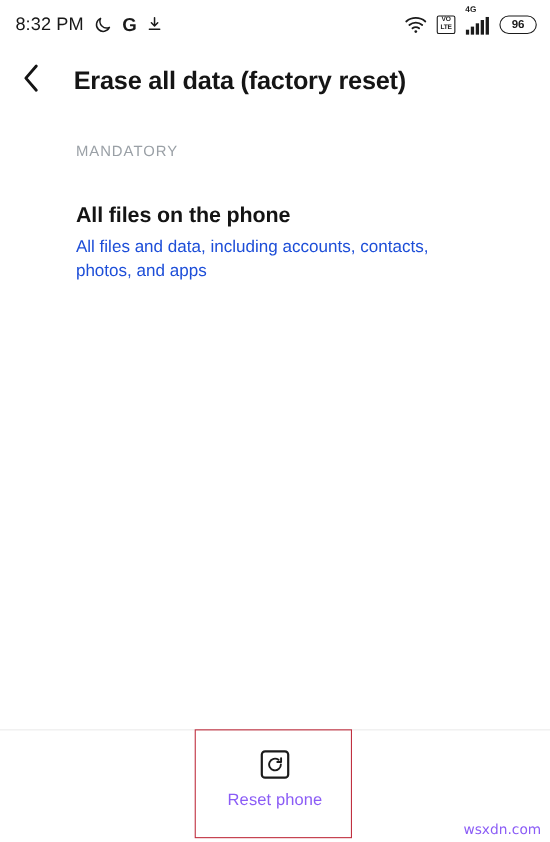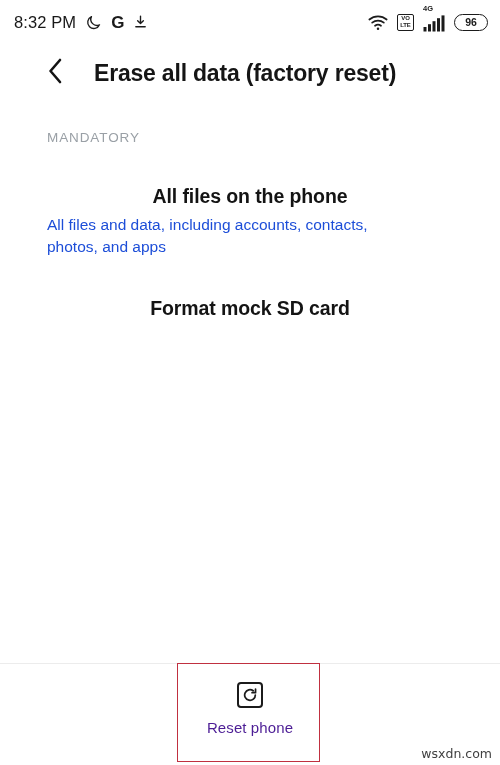--- a/index.html
+++ b/index.html
@@ -81,21 +81,21 @@
     font-weight: bold;
     color: #1b1b1b;
     line-height: 1;
   }
 
   
   .header {
     display: flex;
     align-items: center;
     height: 58px;
-    padding-left: 40px;
+    padding-left: 13px;
     box-sizing: border-box;
   }
   .back-btn {
     width: 30px;
     height: 30px;
     display: flex;
     align-items: center;
     justify-content: center;
     flex: 0 0 auto;
     cursor: pointer;
@@ -105,39 +105,39 @@
     font-weight: bold;
     color: #151515;
     margin-left: 24px;
     letter-spacing: -0.2px;
     white-space: nowrap;
   }
 
   
   .content {
     padding: 0 47px;
+    margin-left: 22px;
   }
   .section-label {
     font-size: 13.5px;
     letter-spacing: 0.9px;
     color: #9aa0a6;
     margin-top: 28px;
     margin-bottom: 0;
   }
   .list-item {
     margin-top: 40px;
     cursor: default;
   }
   .item-title {
     font-size: 19.5px;
     font-weight: bold;
     color: #141414;
     letter-spacing: -0.1px;
     line-height: 1.2;
-    text-align: center;
   }
   .item-desc {
     font-size: 15.5px;
     color: #1d4ed8;
     line-height: 1.38;
     margin-top: 6px;
     max-width: 372px;
   }
 
   
@@ -174,39 +174,39 @@
     border: 2.2px solid #1b1b1b;
     border-radius: 4px;
     display: flex;
     align-items: center;
     justify-content: center;
     box-sizing: border-box;
   }
   .reset-label {
     margin-top: 11px;
     font-size: 15px;
-    color: #4c1d95;
+    color: #8b5cf6;
     letter-spacing: 0.1px;
   }
   .annotation-box {
     position: absolute;
     left: 177px;
     top: 663px;
     width: 143px;
     height: 99px;
     border: 1.6px solid #c03040;
     box-sizing: border-box;
     pointer-events: none;
   }
   .watermark {
     position: absolute;
     right: 8px;
     bottom: 4px;
     font-size: 12.5px;
-    color: #404040;
+    color: #8b5cf6;
     font-family: "DejaVu Sans", sans-serif;
   }
 </style>
 </head>
 <body>
 
 <div class="statusbar">
   <div class="status-left">
     <span class="clock">8:32 PM</span>
     <span class="sicon">
@@ -269,21 +269,20 @@
 <div class="content">
 
   <div class="section-label">MANDATORY</div>
 
   <div class="list-item">
     <div class="item-title">All files on the phone</div>
     <div class="item-desc">All files and data, including accounts, contacts, photos, and apps</div>
   </div>
 
   <div class="list-item">
-    <div class="item-title">Format mock SD card</div>
   </div>
 
 </div>
 
 <div class="bottom-divider"></div>
 
 <div class="bottom-bar">
   <div class="reset-action">
     <span class="reset-icon">
       <svg width="16" height="16" viewBox="0 0 24 24" aria-hidden="true">

